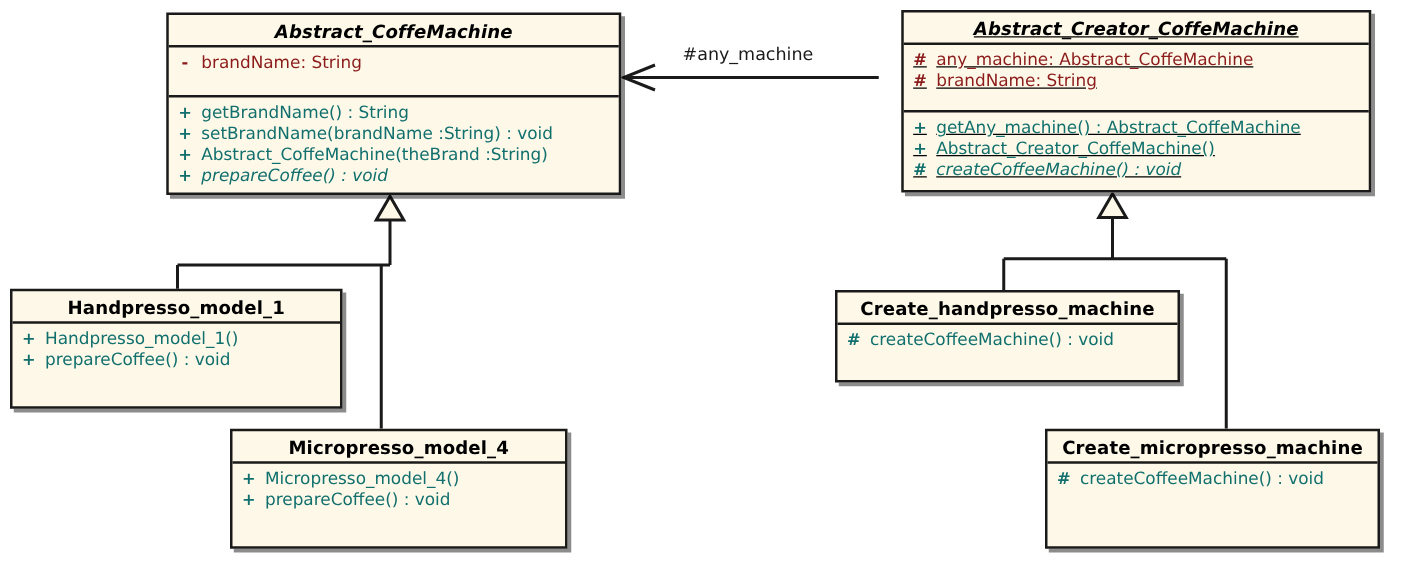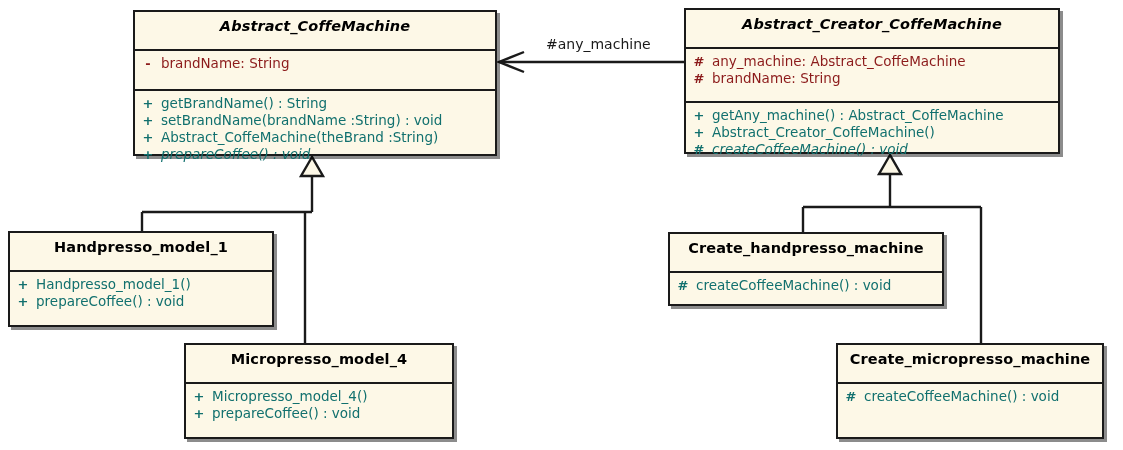--- a/index.html
+++ b/index.html
@@ -17,21 +17,21 @@
     position:absolute;
     background:#fdf8e7;
     border:2px solid #1a1a1a;
     box-sizing:border-box;
     box-shadow:3px 3px 0 rgba(0,0,0,0.45);
   }
   .cls-title{
     text-align:center;
     font-weight:bold;
     color:#000000;
-    padding:6px 4px 15px 4px;
+    padding:6px 4px 2px 4px;
     font-size:14.5px;
     letter-spacing:0.1px;
     white-space:nowrap;
   }
   .cls-title.abstract{font-style:italic;}
   .sep{height:0;border-top:2px solid #1a1a1a;}
   .compartment{padding:4px 0 4px 0;}
   .member{
     display:flex;
     align-items:flex-start;
@@ -112,21 +112,21 @@
         <span class="vis">+</span>
         <span class="mtext">Abstract_CoffeMachine(theBrand :String)</span>
       </div>
       <div class="member meth abstract">
         <span class="vis">+</span>
         <span class="mtext">prepareCoffee() : void</span>
       </div>
     </div>
   </div>
 
-  <div class="uml-class" style="left:684px;top:8px;width:376px;height:146px;">
+  <div class="uml-class" style="left:721px;top:8px;width:376px;height:146px;text-decoration:underline;">
     <div class="cls-title abstract">Abstract_Creator_CoffeMachine</div>
     <div class="sep"></div>
     <div class="compartment" style="height:44px;">
       <div class="member attr">
         <span class="vis">#</span>
         <span class="mtext">any_machine:  Abstract_CoffeMachine</span>
       </div>
       <div class="member attr">
         <span class="vis">#</span>
         <span class="mtext">brandName:  String</span>

